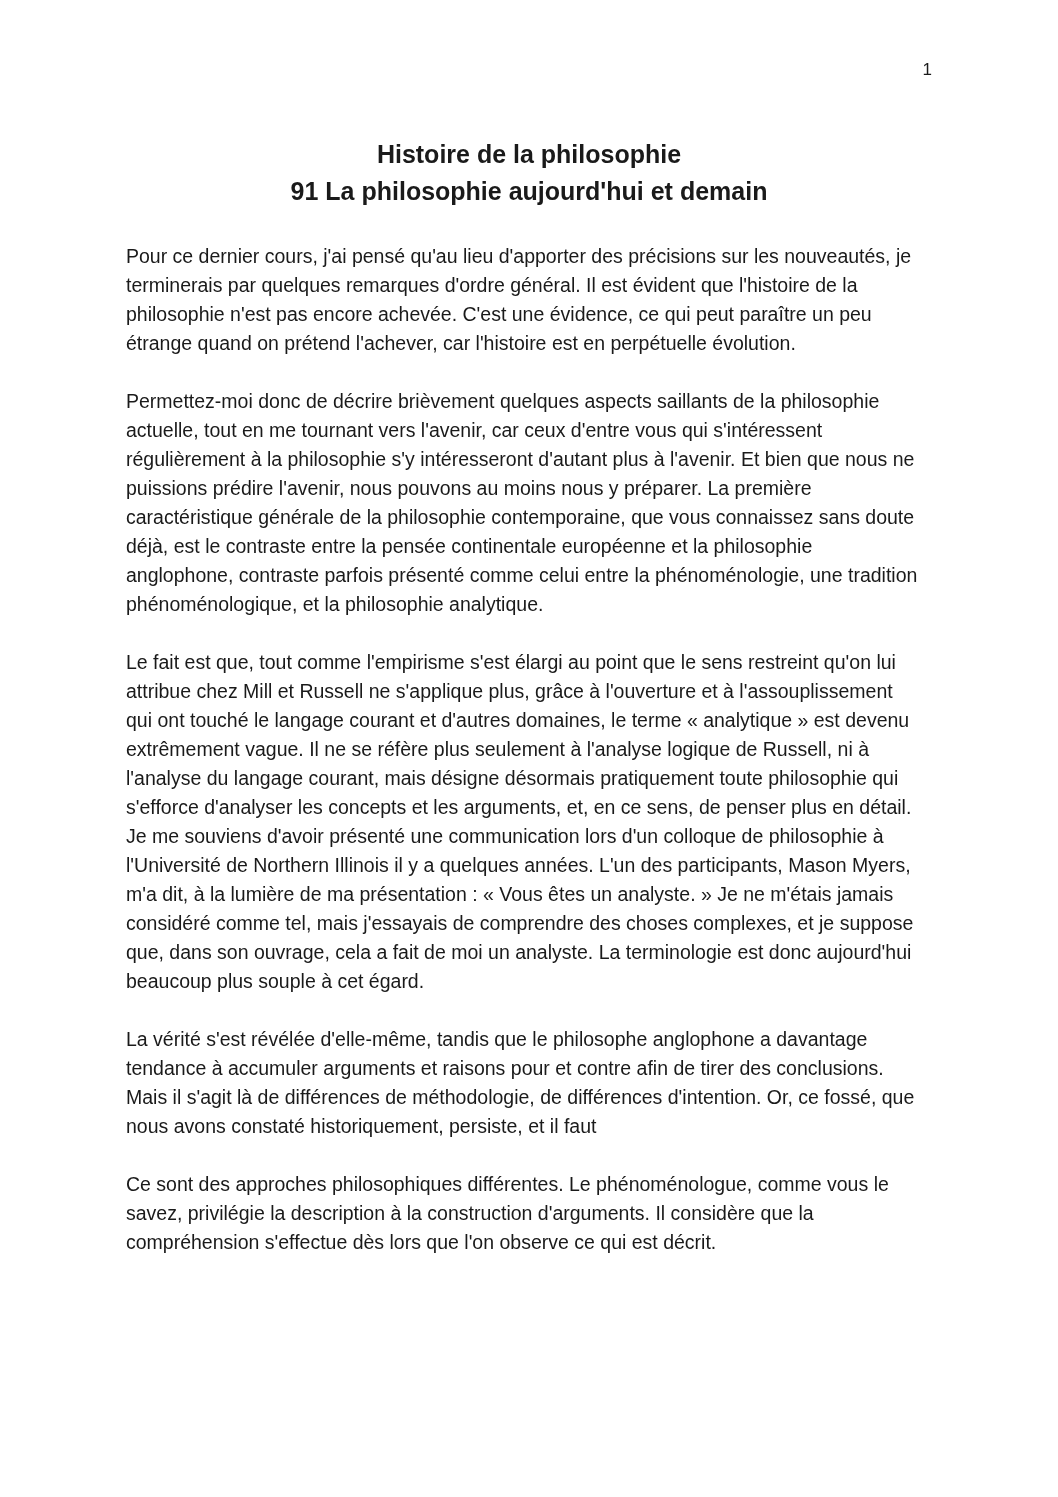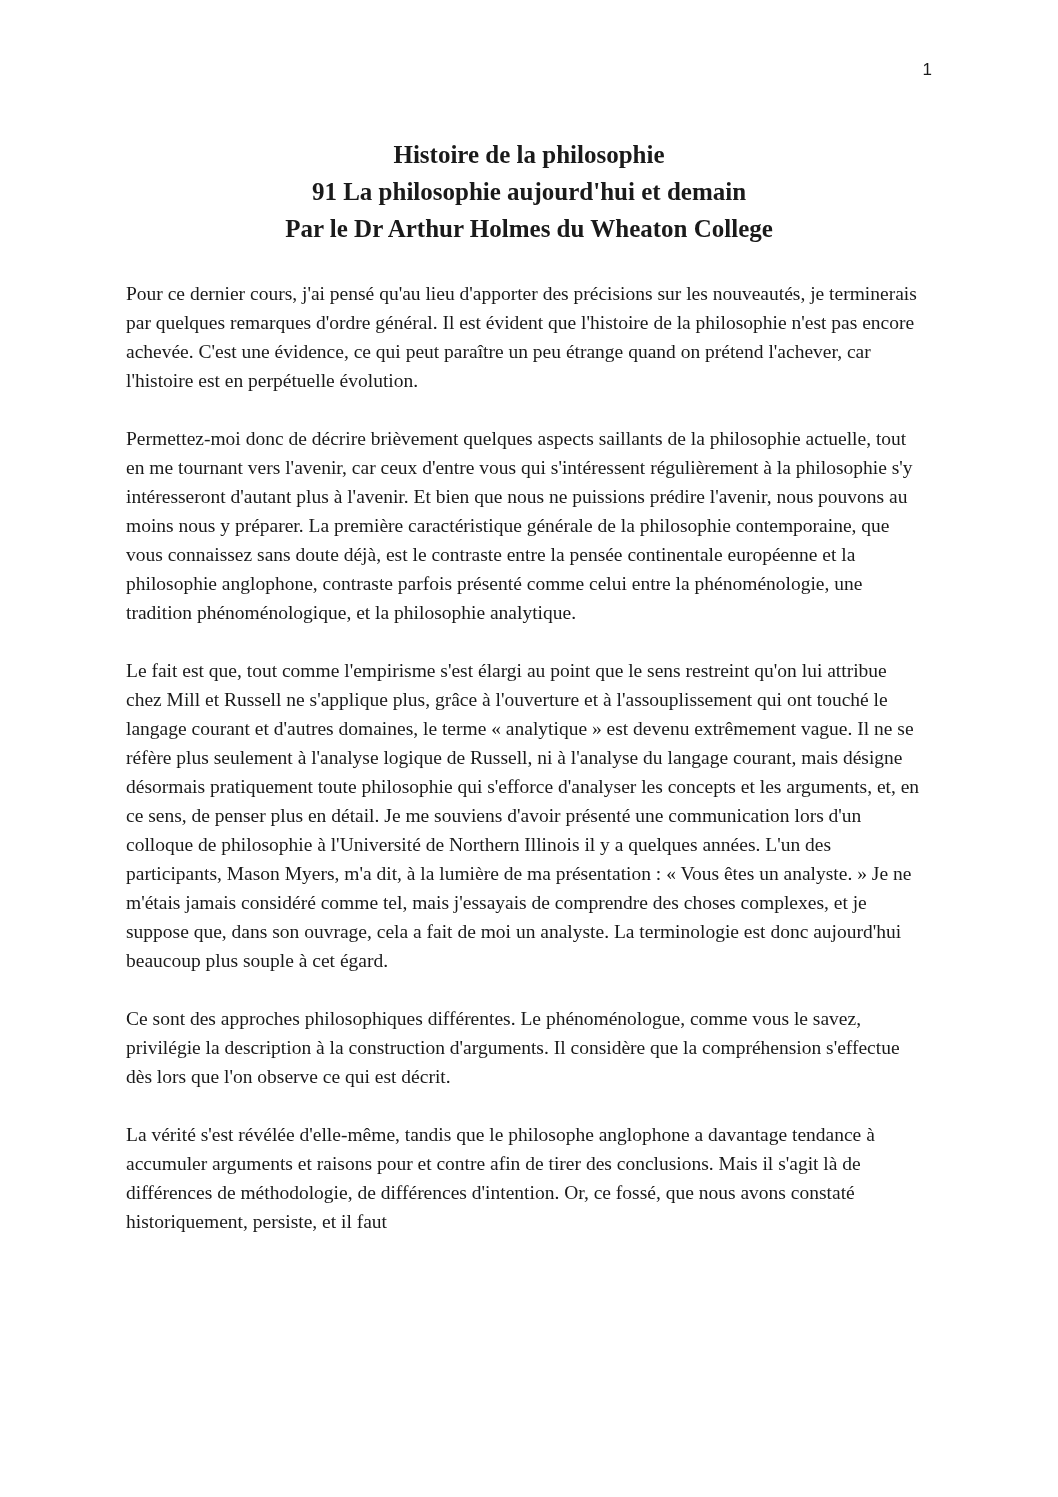--- a/index.html
+++ b/index.html
@@ -23,21 +23,20 @@
       right: 126px;
       font-size: 17px;
       line-height: 1.2;
       color: #1a1a1a;
     }
     .content {
       position: absolute;
       top: 0;
       left: 126px;
       width: 806px;
-      font-family: Liberation Serif, serif;
     }
     .title-block {
       margin-top: 136px;
       text-align: center;
       font-weight: bold;
       font-size: 25px;
       line-height: 37px;
       color: #1a1a1a;
     }
     .title-line {
@@ -58,26 +57,25 @@
 
 <div class="page">
 
   <div class="page-number">1</div>
 
   <div class="content">
 
     <div class="title-block">
       <span class="title-line">Histoire de la philosophie</span>
       <span class="title-line">91 La philosophie aujourd'hui et demain</span>
-      <span class="title-line">Par le Dr Arthur Holmes du Wheaton College</span>
     </div>
 
     <div class="body-text">
       <p>Pour ce dernier cours, j'ai pensé qu'au lieu d'apporter des précisions sur les nouveautés, je terminerais par quelques remarques d'ordre général. Il est évident que l'histoire de la philosophie n'est pas encore achevée. C'est une évidence, ce qui peut paraître un peu étrange quand on prétend l'achever, car l'histoire est en perpétuelle évolution.</p>
       <p>Permettez-moi donc de décrire brièvement quelques aspects saillants de la philosophie actuelle, tout en me tournant vers l'avenir, car ceux d'entre vous qui s'intéressent régulièrement à la philosophie s'y intéresseront d'autant plus à l'avenir. Et bien que nous ne puissions prédire l'avenir, nous pouvons au moins nous y préparer. La première caractéristique générale de la philosophie contemporaine, que vous connaissez sans doute déjà, est le contraste entre la pensée continentale européenne et la philosophie anglophone, contraste parfois présenté comme celui entre la phénoménologie, une tradition phénoménologique, et la philosophie analytique.</p>
       <p>Le fait est que, tout comme l'empirisme s'est élargi au point que le sens restreint qu'on lui attribue chez Mill et Russell ne s'applique plus, grâce à l'ouverture et à l'assouplissement qui ont touché le langage courant et d'autres domaines, le terme « analytique » est devenu extrêmement vague. Il ne se réfère plus seulement à l'analyse logique de Russell, ni à l'analyse du langage courant, mais désigne désormais pratiquement toute philosophie qui s'efforce d'analyser les concepts et les arguments, et, en ce sens, de penser plus en détail. Je me souviens d'avoir présenté une communication lors d'un colloque de philosophie à l'Université de Northern Illinois il y a quelques années. L'un des participants, Mason Myers, m'a dit, à la lumière de ma présentation : « Vous êtes un analyste. » Je ne m'étais jamais considéré comme tel, mais j'essayais de comprendre des choses complexes, et je suppose que, dans son ouvrage, cela a fait de moi un analyste. La terminologie est donc aujourd'hui beaucoup plus souple à cet égard.</p>
+      <p>La vérité s'est révélée d'elle-même, tandis que le philosophe anglophone a davantage tendance à accumuler arguments et raisons pour et contre afin de tirer des conclusions. Mais il s'agit là de différences de méthodologie, de différences d'intention. Or, ce fossé, que nous avons constaté historiquement, persiste, et il faut</p>
       <p>Ce sont des approches philosophiques différentes. Le phénoménologue, comme vous le savez, privilégie la description à la construction d'arguments. Il considère que la compréhension s'effectue dès lors que l'on observe ce qui est décrit.</p>
-      <p>La vérité s'est révélée d'elle-même, tandis que le philosophe anglophone a davantage tendance à accumuler arguments et raisons pour et contre afin de tirer des conclusions. Mais il s'agit là de différences de méthodologie, de différences d'intention. Or, ce fossé, que nous avons constaté historiquement, persiste, et il faut</p>
     </div>
 
   </div>
 
 </div>
 
 </body></html>

